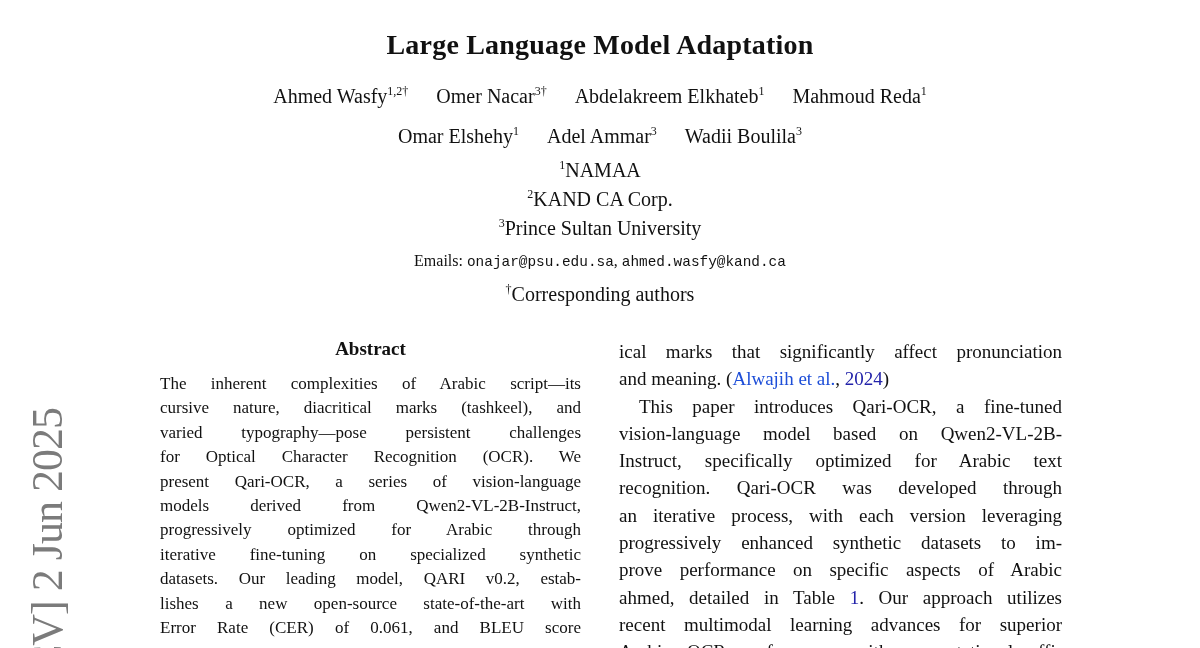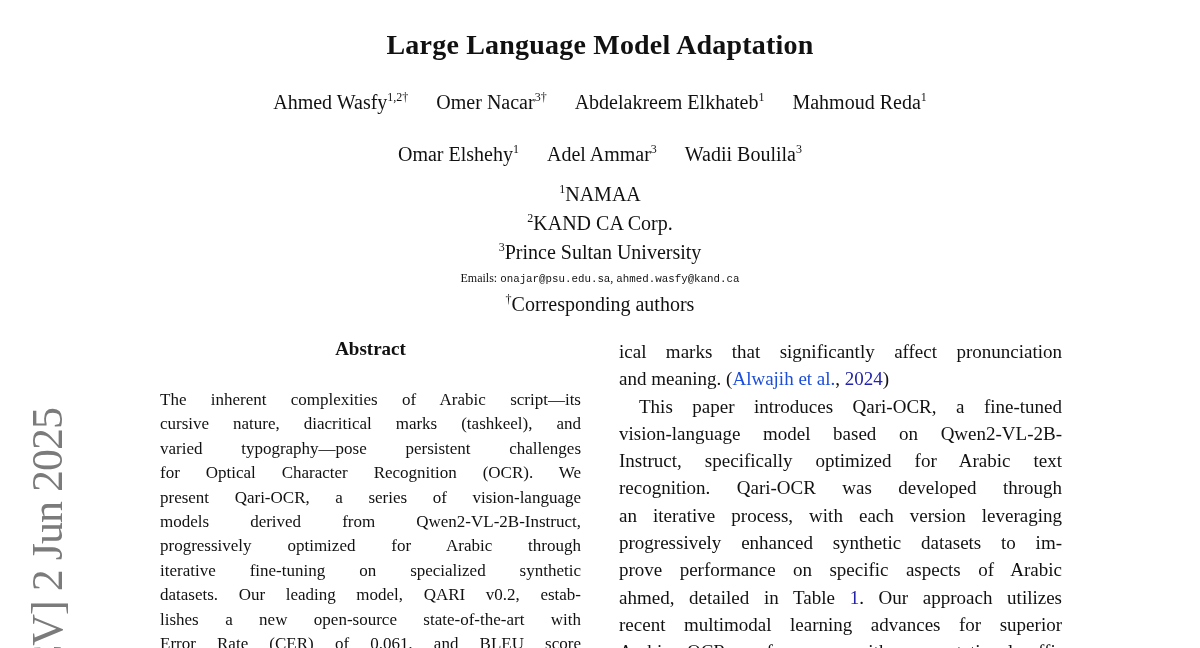--- a/index.html
+++ b/index.html
@@ -10,27 +10,27 @@
   }
   .it{}
   .ln{color:#2323aa}
   .mono{font-family:"Liberation Mono","DejaVu Sans Mono",monospace;font-size:0.9em}
   .sup{font-size:60%;vertical-align:super;line-height:0}
 
   #header{position:absolute;left:0;right:0;top:28px;text-align:center}
   .title-line{font-size:28px;font-weight:bold;line-height:33px;letter-spacing:.2px}
   #author-rows{margin-top:15px}
   .author-row{font-size:20px;line-height:28px}
-  .author{display:inline-block;margin:12px 14px}
+  .author{display:inline-block;margin:6px 14px}
   .affil{font-size:20px;line-height:29px}
-  #email-line{font-size:12px;line-height:22px}
+  #email-line{font-size:16px;line-height:36px}
   #corresponding{font-size:20px;line-height:29px}
 
   #left-col{position:absolute;left:160px;top:338px;width:421px}
-  #abstract-heading{font-size:19px;font-weight:bold;text-align:center;line-height:22px;margin-bottom:28px}
+  #abstract-heading{font-size:19px;font-weight:bold;text-align:center;line-height:22px;margin-bottom:12px}
   #left-col .line{font-size:17px;line-height:24.4px}
 
   #right-col{position:absolute;left:619px;top:338px;width:443px}
   #right-col .line{font-size:19px;line-height:27.3px}
 
   .line{text-align:justify;text-align-last:justify;text-justify:inter-word}
   .last-left{text-align-last:left}
   .indent{text-indent:20px}
 
   #watermark{

